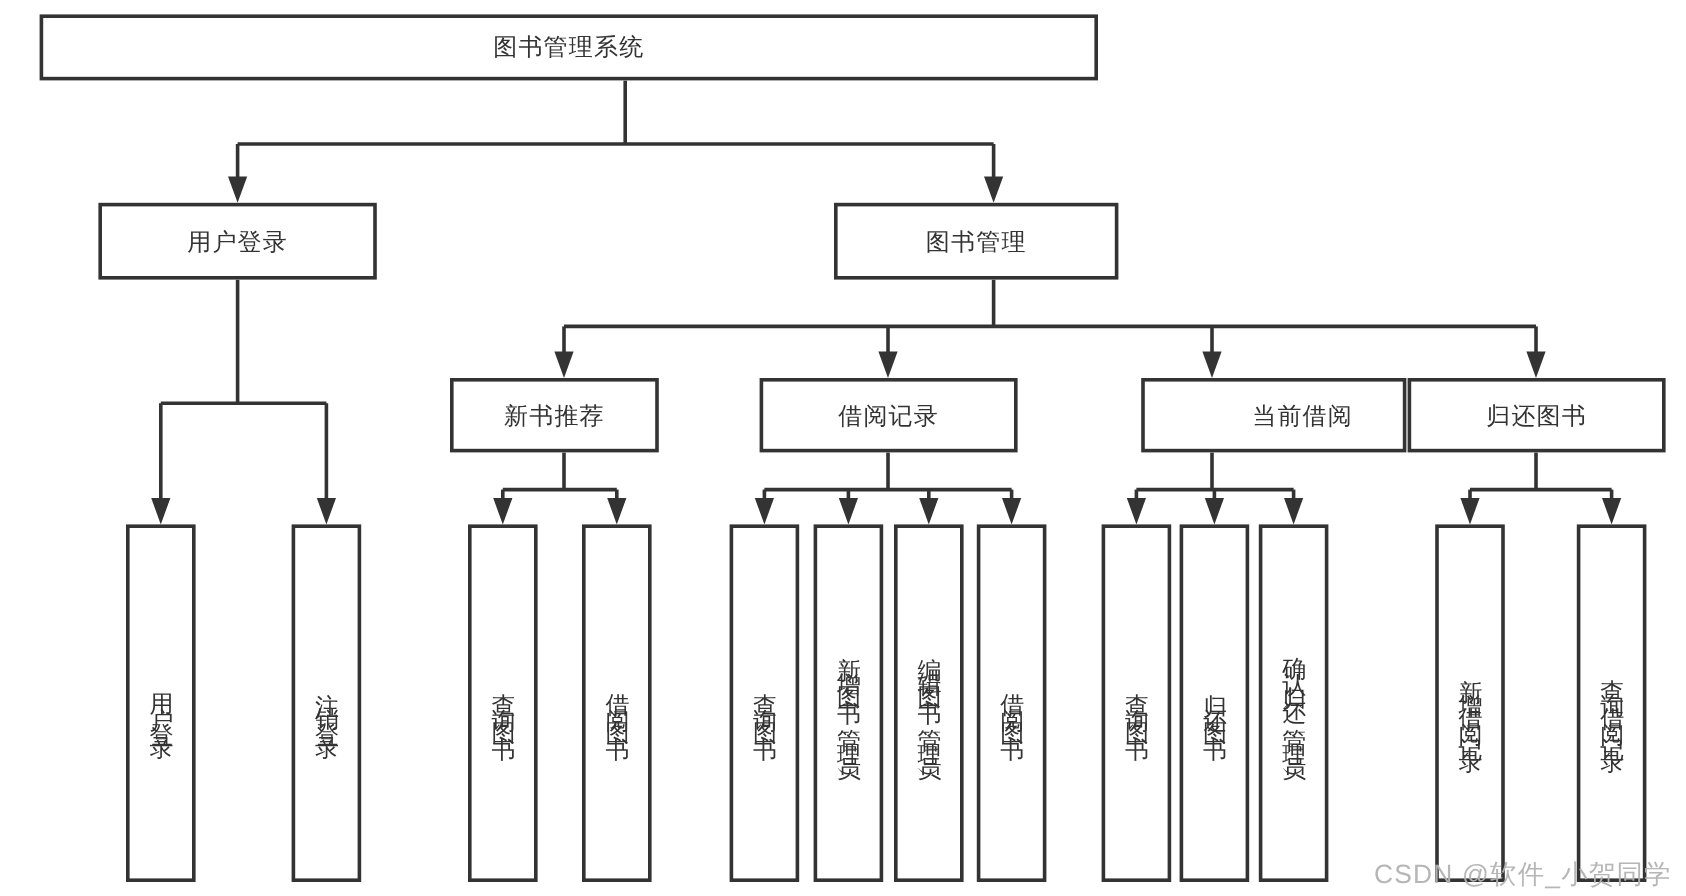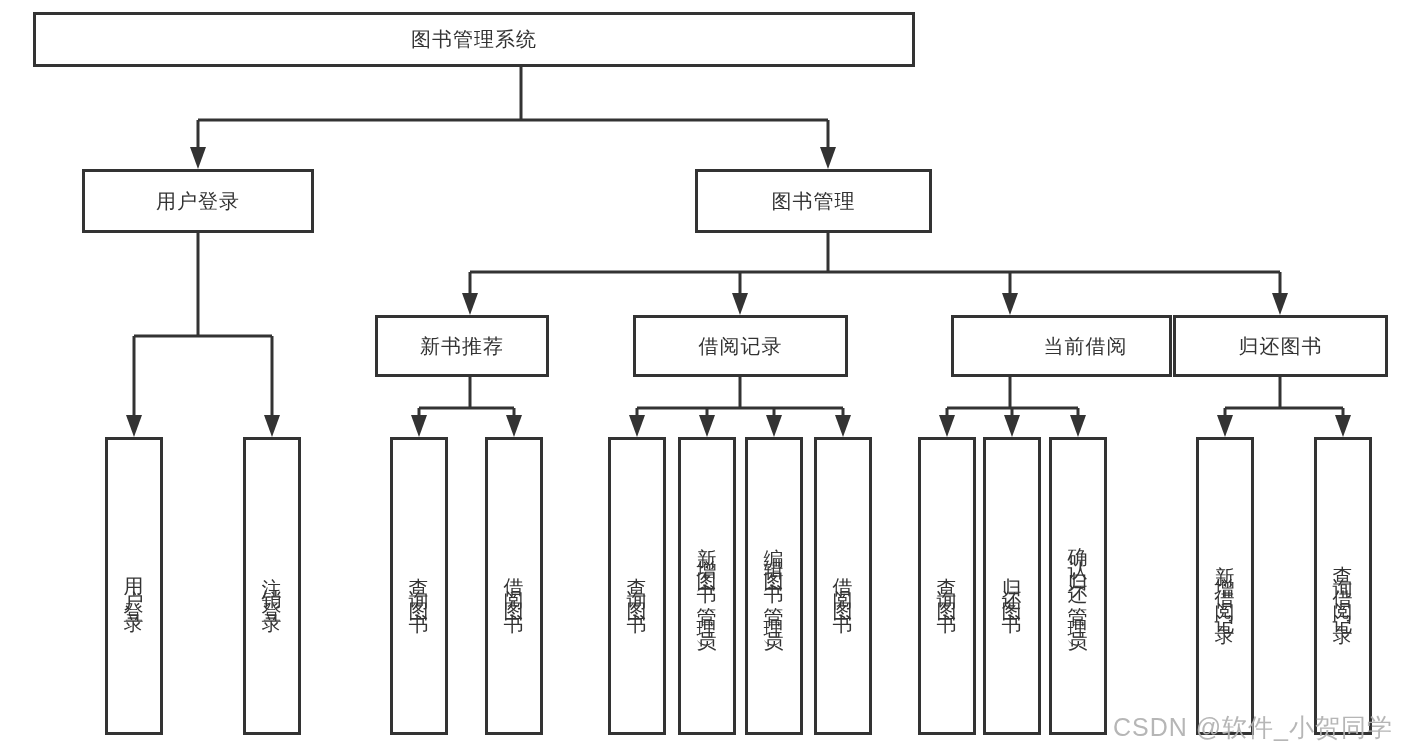--- a/index.html
+++ b/index.html
@@ -40,21 +40,21 @@
     font-size: 20px;
     line-height: 1;
     letter-spacing: 12px;
     white-space: nowrap;
   }
 
   .watermark {
     position: absolute;
     right: 12px;
     bottom: 3px;
-    font-size: 25px;
+    font-size: 22px;
     color: rgba(178, 178, 178, 0.95);
     letter-spacing: 1px;
     z-index: 10;
     white-space: nowrap;
   }
 </style>
 </head>
 <body>
 
 <div class="canvas">

